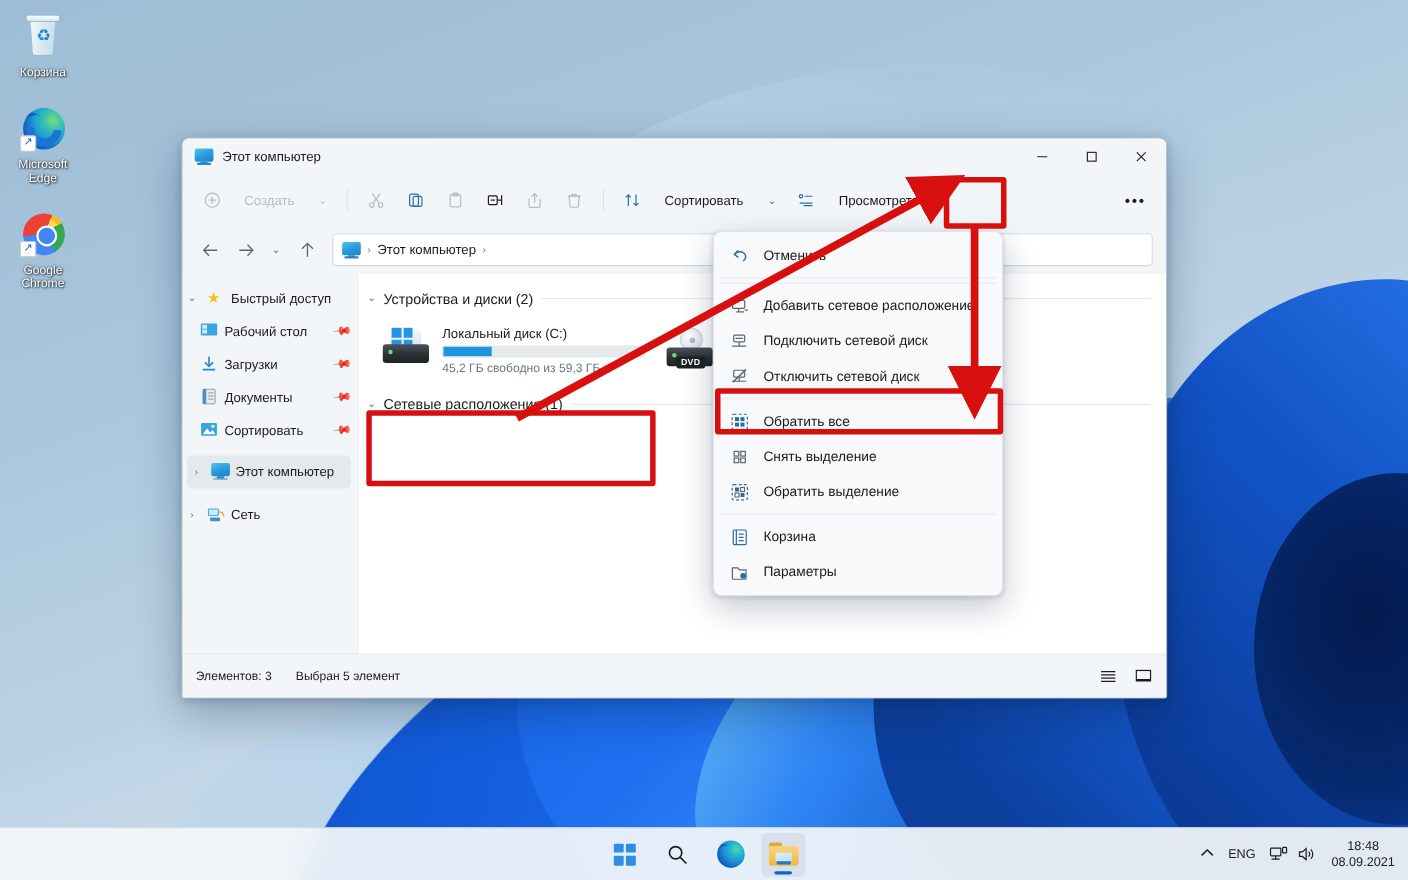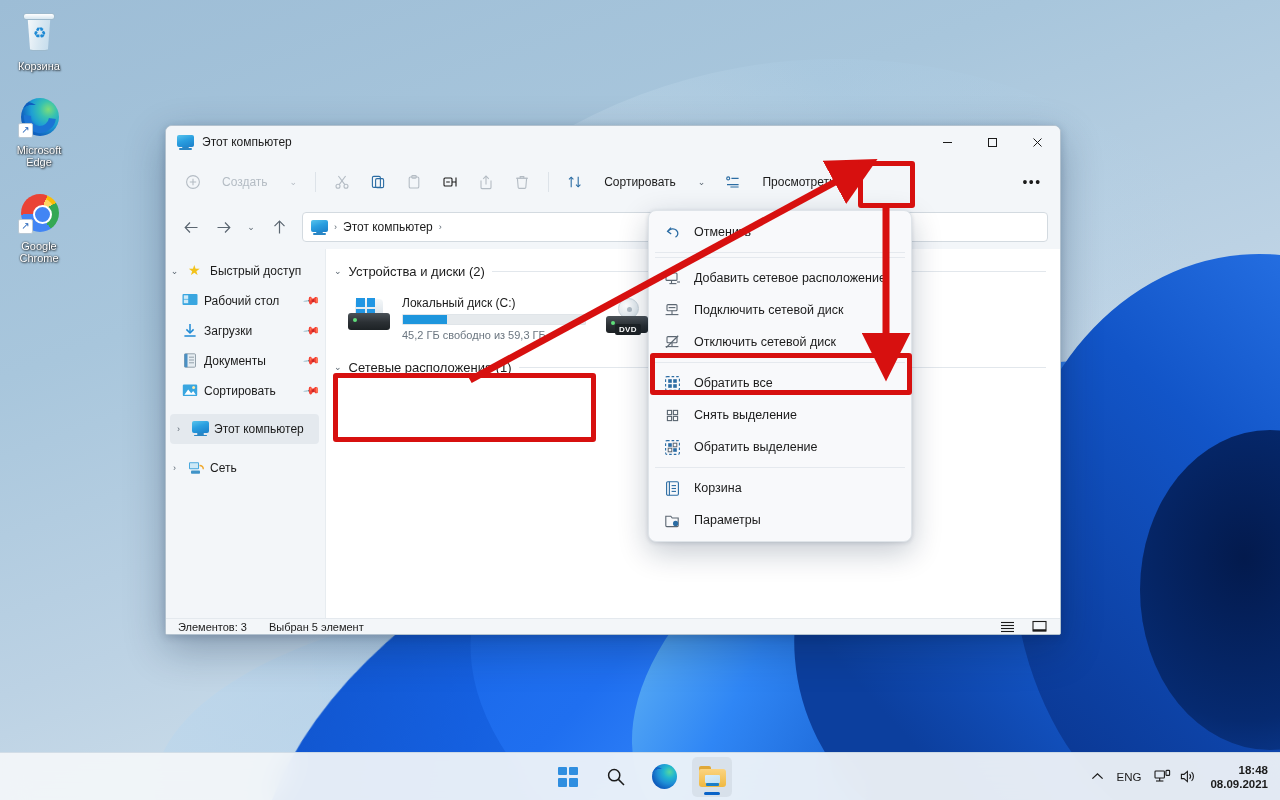--- a/index.html
+++ b/index.html
@@ -353,21 +353,21 @@
   .tile-name { font-size: 12px; color: #1b1b1b; white-space: nowrap; }
   .bar-outer {
     height: 11px; background: #e6eaed; border-radius: 1px; overflow: hidden;
     border: 1px solid #e0e5e9;
   }
   .bar-fill { height: 100%; background: #1e96dd; }
   .tile-sub { font-size: 11px; color: #6b7680; white-space: nowrap; }
 
   
   #statusbar {
-    height: 16px; flex: none;
+    height: 40px; flex: none;
     background: #f3f6f9;
     border-top: 1px solid #e4e9ee;
     display: flex; align-items: center;
     padding: 0 10px 0 12px;
     font-size: 11px; color: #1b1b1b;
     gap: 22px;
   }
   #status-right { margin-left: auto; display: flex; align-items: center; gap: 10px; }
   .view-btn { width: 22px; height: 20px; display: flex; align-items: center; justify-content: center; }
 
@@ -457,21 +457,21 @@
   }
   .folder-ico .fpc .b {
     position: absolute; left: 1px; top: 8.5px; width: 13px; height: 2.5px;
     background: #1b7fc9; border-radius: 1px;
   }
   #tb-right {
     margin-left: auto; display: flex; align-items: center;
     gap: 13px; padding-right: 12px;
     font-size: 11.5px; color: #1b1b1b;
   }
-  #tray-clock { text-align: right; line-height: 14px; font-size: 11.5px; font-weight: bold; }
+  #tray-clock { text-align: center; line-height: 14px; font-size: 11.5px; }
   .tray-ic { display: flex; align-items: center; gap: 9px; }
 </style>
 </head>
 <body>
 
 <div id="desktop">
 
   <div class="wp" id="wp-a"></div>
   <div class="wp" id="wp-sheen"></div>
   <div class="wp" id="wp-petal1"></div>

